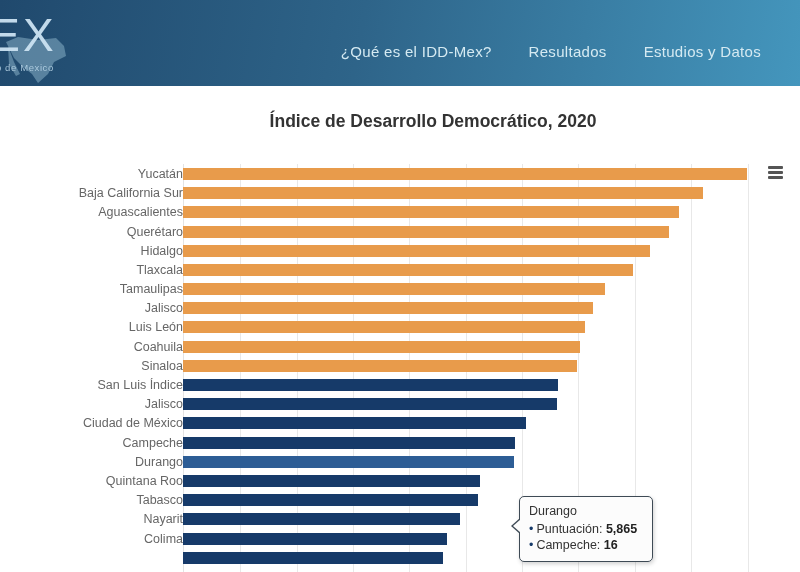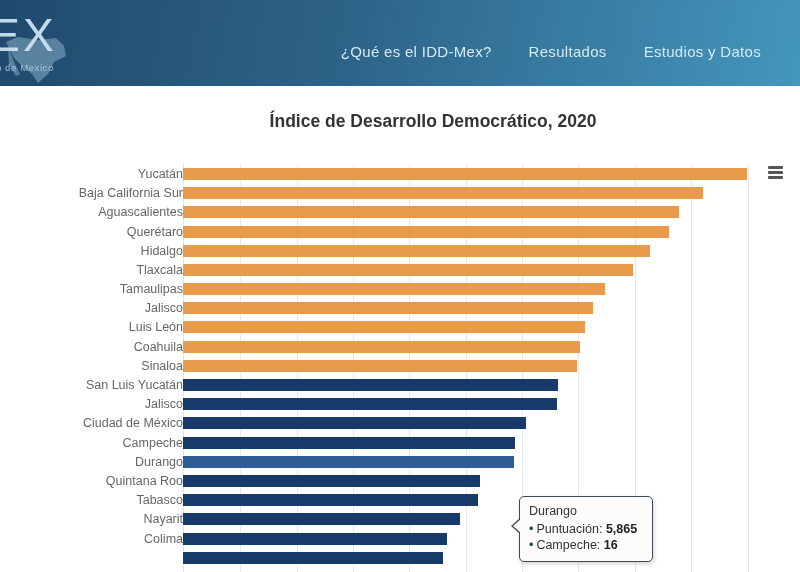--- a/index.html
+++ b/index.html
@@ -177,21 +177,21 @@
             <div class="bar" style="width: 69.3596%; background: rgb(232, 155, 75);"></div>
           </div>
         </div>
         <div class="row">
           <div class="cat-label">Sinaloa</div>
           <div class="track">
             <div class="bar" style="width: 68.867%; background: rgb(232, 155, 75);"></div>
           </div>
         </div>
         <div class="row">
-          <div class="cat-label">San Luis Yucatán</div>
+          <div class="cat-label">San Luis Índice</div>
           <div class="track">
             <div class="bar" style="width: 65.5172%; background: rgb(22, 58, 105);"></div>
           </div>
         </div>
         <div class="row">
           <div class="cat-label">Jalisco</div>
           <div class="track">
             <div class="bar" style="width: 65.3202%; background: rgb(22, 58, 105);"></div>
           </div>
         </div>

